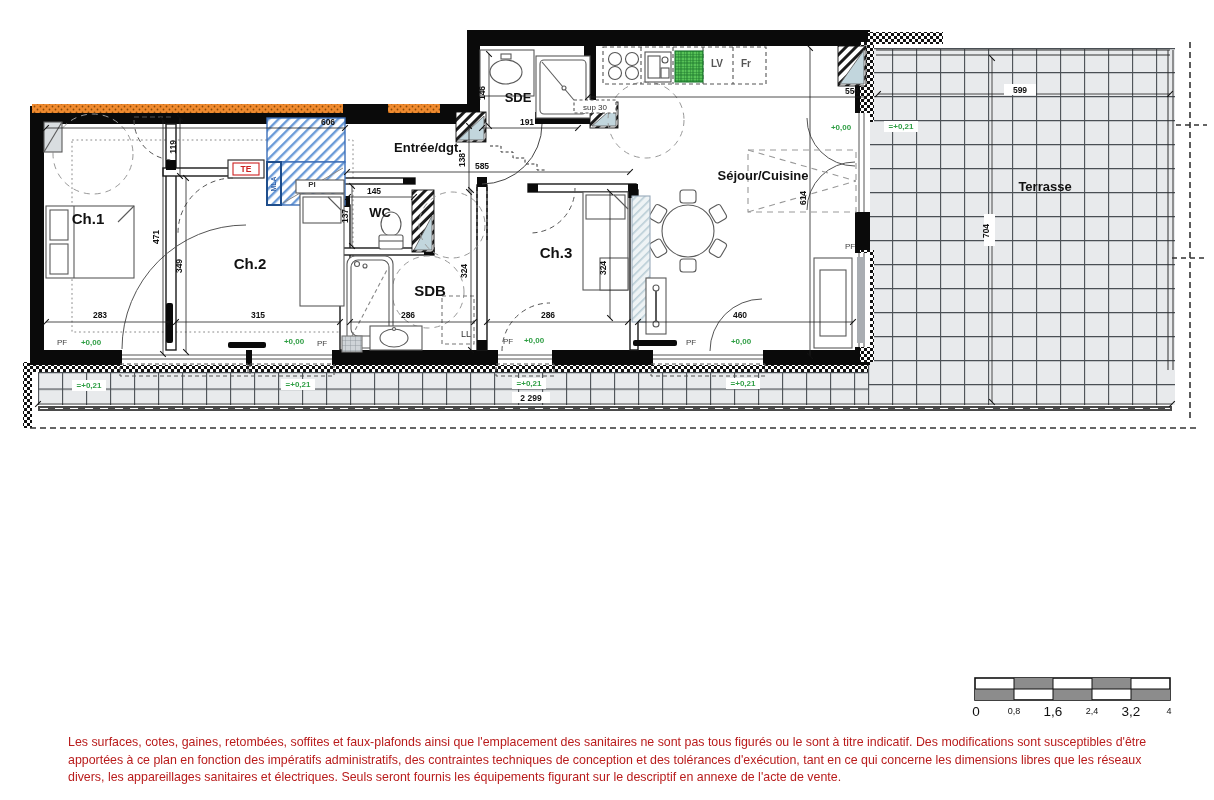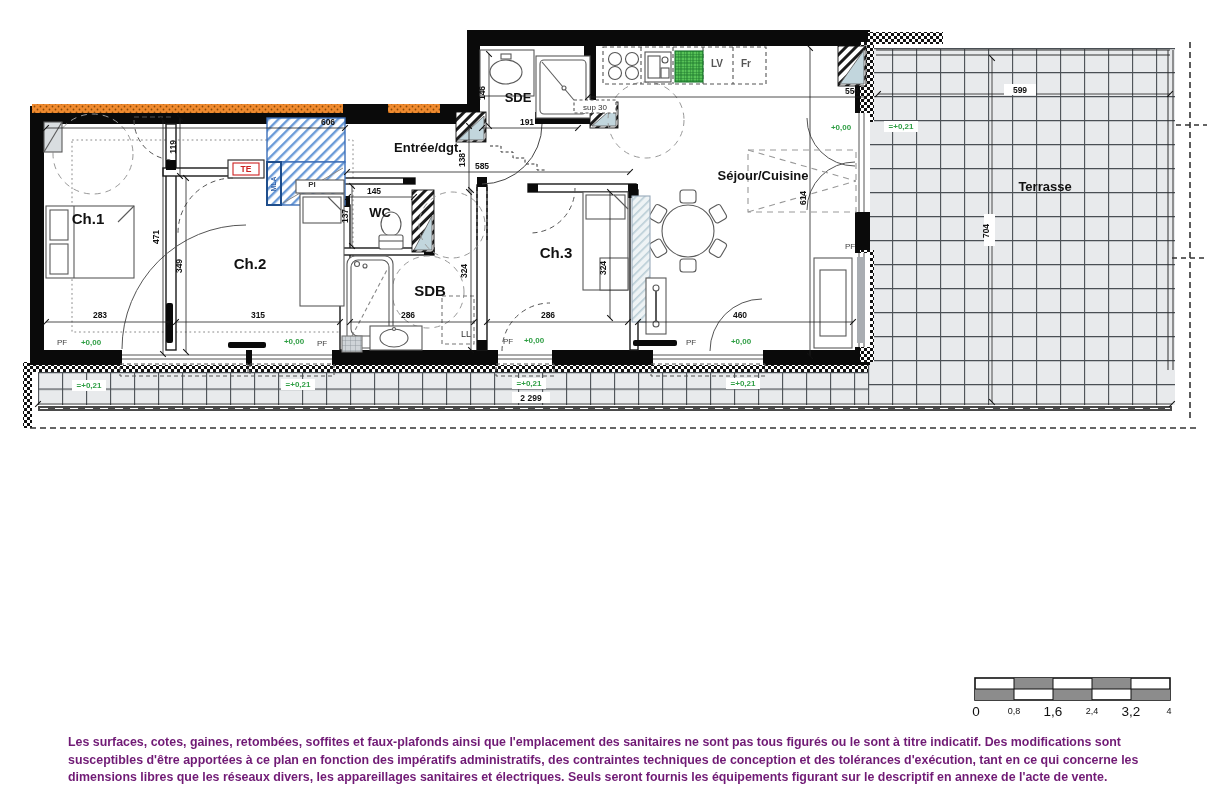--- a/index.html
+++ b/index.html
@@ -12,21 +12,21 @@
   .dm{font-size:8.5px;font-weight:600;}
   .gr{font-size:8px;font-weight:bold;fill:#2f9e44;}
   .pf{font-size:8px;fill:#444;}
   .eq{font-size:10px;fill:#555;font-weight:600;}
   .sm{font-size:8px;fill:#333;}
   .te{font-size:8.5px;font-weight:bold;fill:#cc2222;}
   .mla{font-size:7px;font-weight:bold;fill:#2d5fa8;}
   .sb-big{font-size:13.5px;}
   .sb-sml{font-size:9px;}
   .disclaimer{position:absolute;left:68px;top:734px;width:1084px;
-      font-size:12.4px;line-height:1.42;color:#701a75;font-weight:bold;}
+      font-size:12.4px;line-height:1.42;color:#b91c1c;}
 </style>
 </head>
 <body>
 
 <div class="page">
 <svg width="1214" height="730" viewBox="0 0 1214 730">
 <defs>
   <pattern id="tile" width="24" height="24" x="868" y="48" patternUnits="userSpaceOnUse">
     <rect width="24" height="24" fill="#e8eaec"></rect>
     <path d="M0,0.6 H24 M0.6,0 V24" stroke="#4a4f54" stroke-width="1.1" fill="none"></path>

